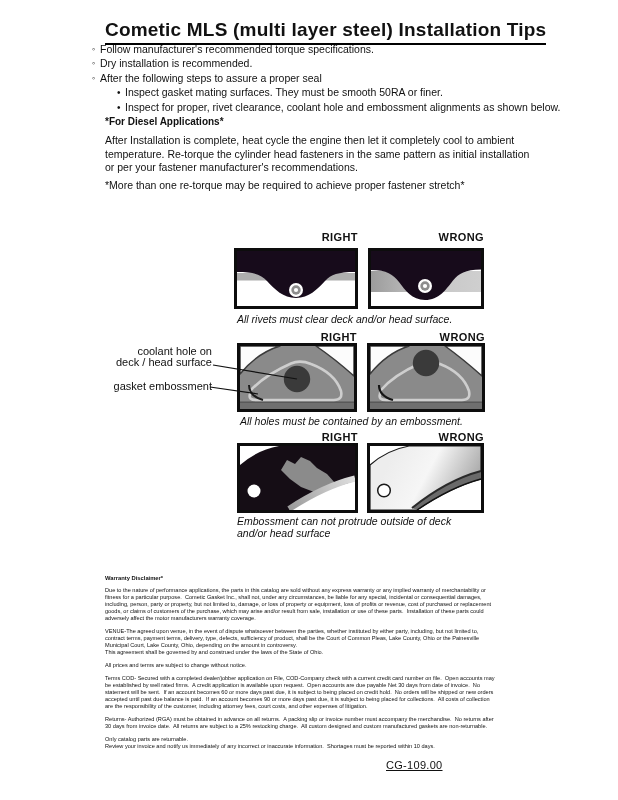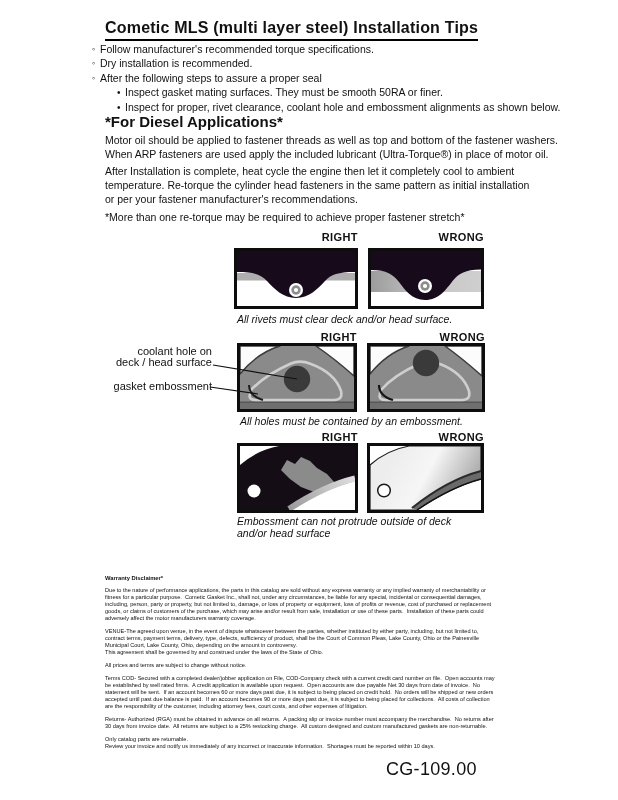--- a/index.html
+++ b/index.html
@@ -2,61 +2,59 @@
 <html><head>
 <meta charset="utf-8">
 <style>
   html,body{margin:0;padding:0;background:#e8e8e8;}
   .page{
     position:relative;width:618px;height:800px;background:#ffffff;
     font-family:"Liberation Sans",sans-serif;color:#111;overflow:hidden;margin:0 auto;
   }
   .abs{position:absolute;}
   .page-title{
-    left:105px;top:19px;font-size:16px;font-weight:bold;letter-spacing:.2px;
+    left:105px;top:19px;font-size:19px;font-weight:bold;letter-spacing:.2px;
     border-bottom:2px solid #000;padding-bottom:2px;display:inline-block;
   }
   .intro{left:92px;top:42px;font-size:10.5px;line-height:14.3px;width:470px;}
   .b-line{white-space:nowrap;}
   .b-marker{display:inline-block;width:8px;font-size:9px;vertical-align:1px;}
   .sub{padding-left:25px;}
   .sub .b-marker{font-size:10px;vertical-align:0;}
   .diesel{left:105px;top:115px;width:460px;font-size:10.5px;line-height:13.8px;}
-  .diesel h2{font-size:15px;font-weight:bold;margin:0 0 5px 0;}
+  .diesel h2{font-size:10px;font-weight:bold;margin:0 0 5px 0;}
   .diesel p{margin:0 0 4px 0;white-space:pre-line;}
   .diesel .note{margin-top:4px;}
   .dlabel{font-size:11px;font-weight:600;letter-spacing:.4px;text-align:right;}
   .caption{font-size:10.5px;line-height:12px;white-space:pre-line;font-style:italic;}
   .ann{font-size:11px;line-height:11px;text-align:right;white-space:pre-line;width:122px;}
   .dbox{display:block;}
   .warranty{left:105px;top:575px;font-size:5.6px;line-height:7px;}
   .warranty h3{font-size:5.8px;font-weight:bold;margin:0 0 5px 0;}
   .warranty p{margin:0 0 6px 0;white-space:pre;}
-  .page-num{left:386px;top:759px;font-size:18px;letter-spacing:.3px;}
+  .page-num{left:386px;top:759px;font-size:11px;letter-spacing:.3px;text-decoration:underline;}
   svg{display:block;}
 </style>
 </head>
 <body>
 
 <div class="page">
 
   <div class="abs page-title">Cometic MLS (multi layer steel) Installation Tips</div>
 
   <div class="abs intro">
     <div class="b-line"><span class="b-marker">◦</span><span>Follow manufacturer's recommended torque specifications.</span></div>
     <div class="b-line"><span class="b-marker">◦</span><span>Dry installation is recommended.</span></div>
     <div class="b-line"><span class="b-marker">◦</span><span>After the following steps to assure a proper seal</span></div>
     <div class="b-line sub"><span class="b-marker">•</span><span>Inspect gasket mating surfaces.  They must be smooth 50RA or finer.</span></div>
     <div class="b-line sub"><span class="b-marker">•</span><span>Inspect for proper, rivet clearance, coolant hole and embossment alignments as shown below.</span></div>
   </div>
 
   <div class="abs diesel">
     <h2>*For Diesel Applications*</h2>
-    <p>Motor oil should be applied to fastener threads as well as top and bottom of the fastener washers.
-When ARP fasteners are used apply the included lubricant (Ultra-Torque®) in place of motor oil.</p>
     <p>After Installation is complete, heat cycle the engine then let it completely cool to ambient
 temperature. Re-torque the cylinder head fasteners in the same pattern as initial installation
 or per your fastener manufacturer's recommendations.</p>
     <p class="note">*More than one re-torque may be required to achieve proper fastener stretch*</p>
   </div>
 
   <div class="abs dlabel" style="left:234px;top:231px;width:124px;">RIGHT</div>
   <div class="abs dlabel" style="left:368px;top:231px;width:116px;">WRONG</div>
 
   <svg class="abs dbox" style="left:234px;top:248px;" width="124" height="61" viewBox="0 0 124 61">

